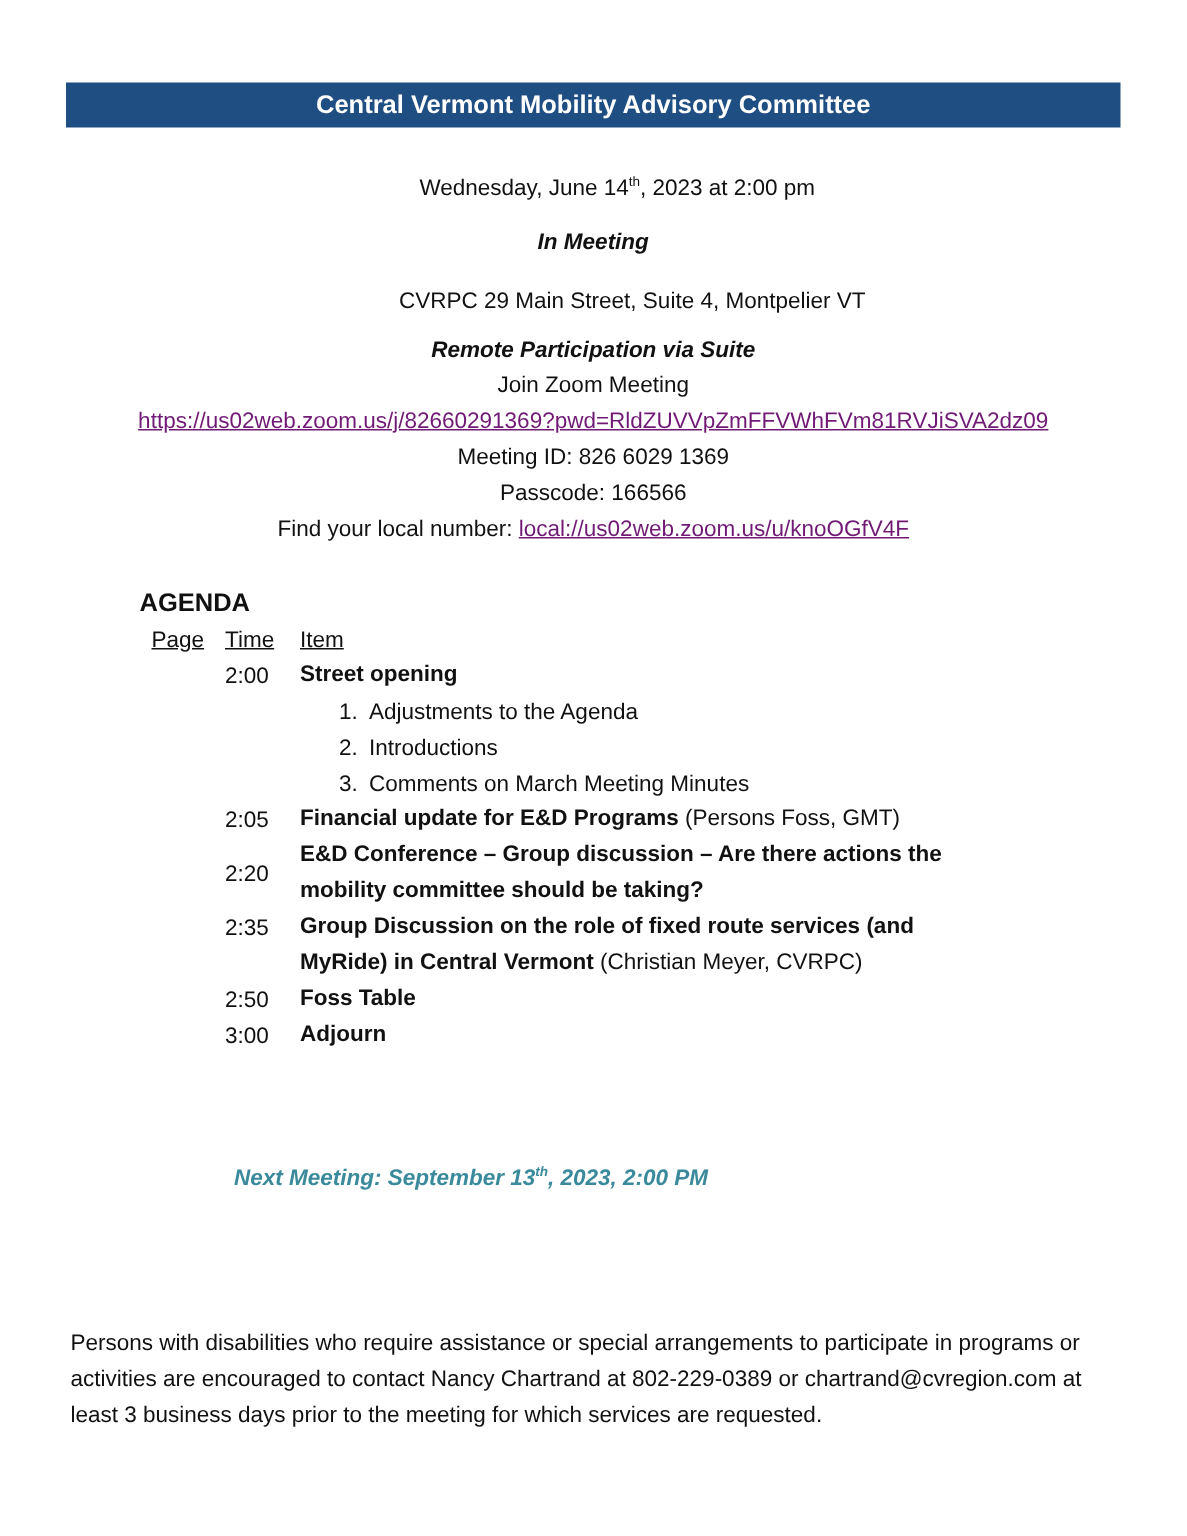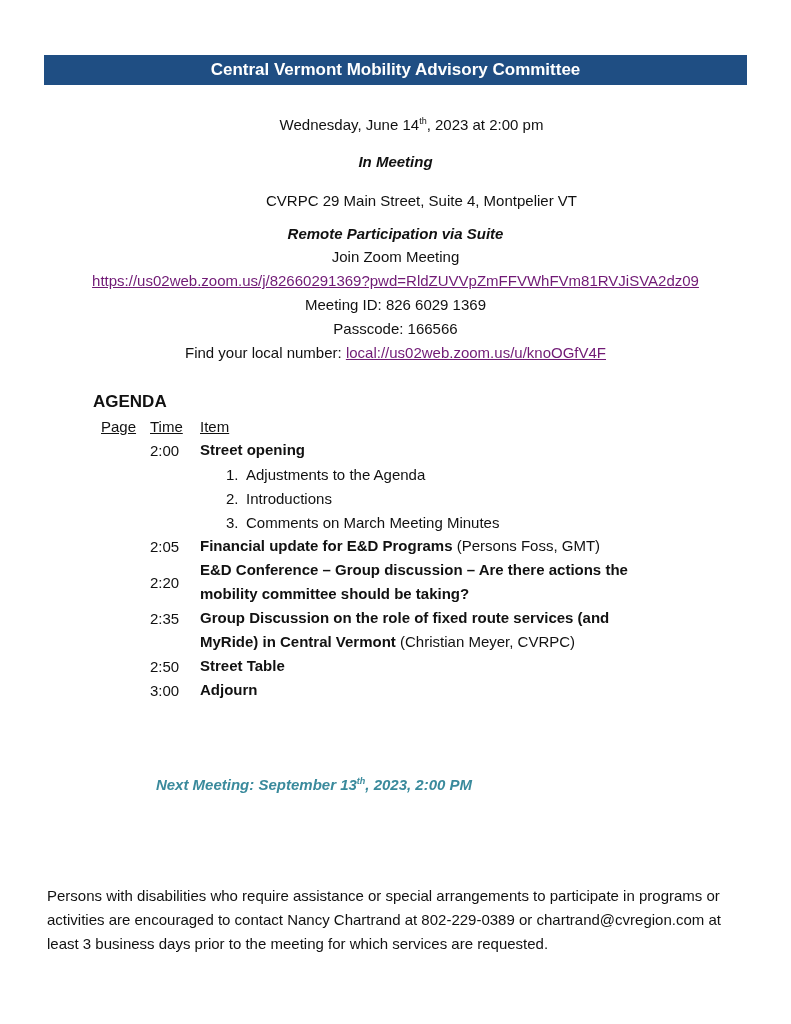--- a/index.html
+++ b/index.html
@@ -88,21 +88,21 @@
   <b>E&amp;D Conference – Group discussion – Are there actions the mobility committee should be taking?</b>
 </div>
 
 <div class="row-time" style="top:610px;">2:35</div>
 <div class="row-item" style="top:606px; width:450px;">
   <b>Group Discussion on the role of fixed route services (and MyRide) in Central Vermont</b><span> (Christian Meyer, CVRPC)</span>
 </div>
 
 <div class="row-time" style="top:658px;">2:50</div>
 <div class="row-item" style="top:654px;">
-  <b>Street Table</b>
+  <b>Foss Table</b>
 </div>
 
 <div class="row-time" style="top:682px;">3:00</div>
 <div class="row-item" style="top:678px;">
   <b>Adjourn</b>
 </div>
 
 <div class="next-meeting">
   <span>Next Meeting: September 13</span><sup>th</sup><span>, 2023, 2:00 PM</span>
 </div>

